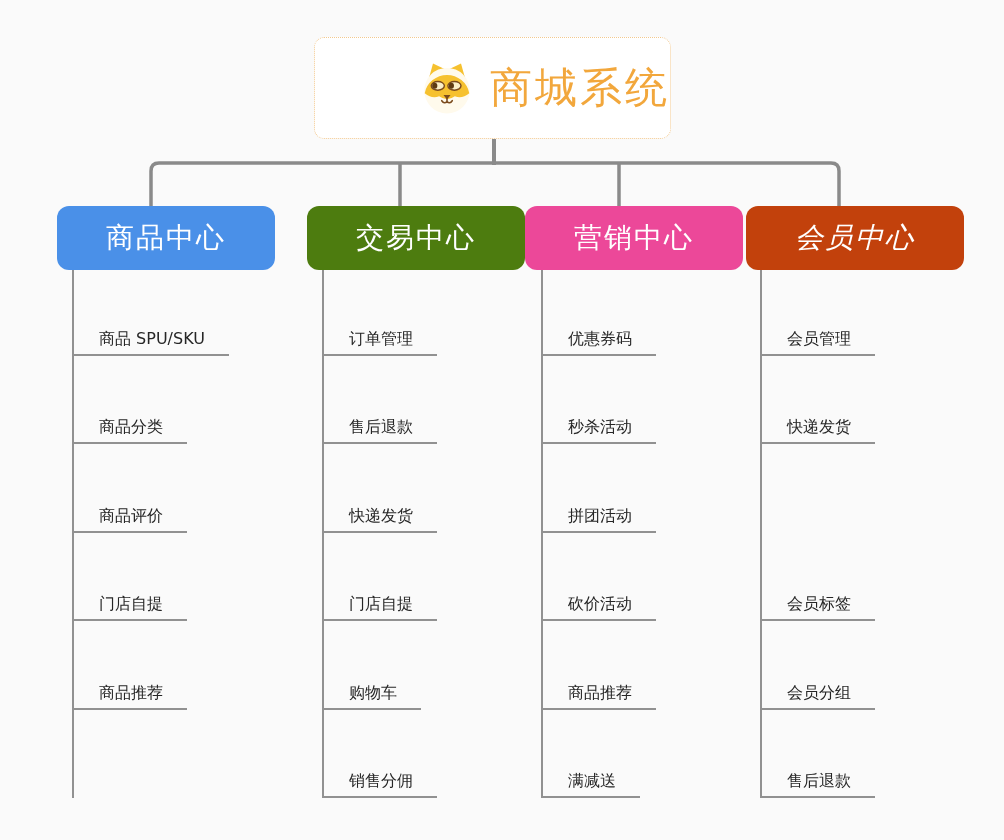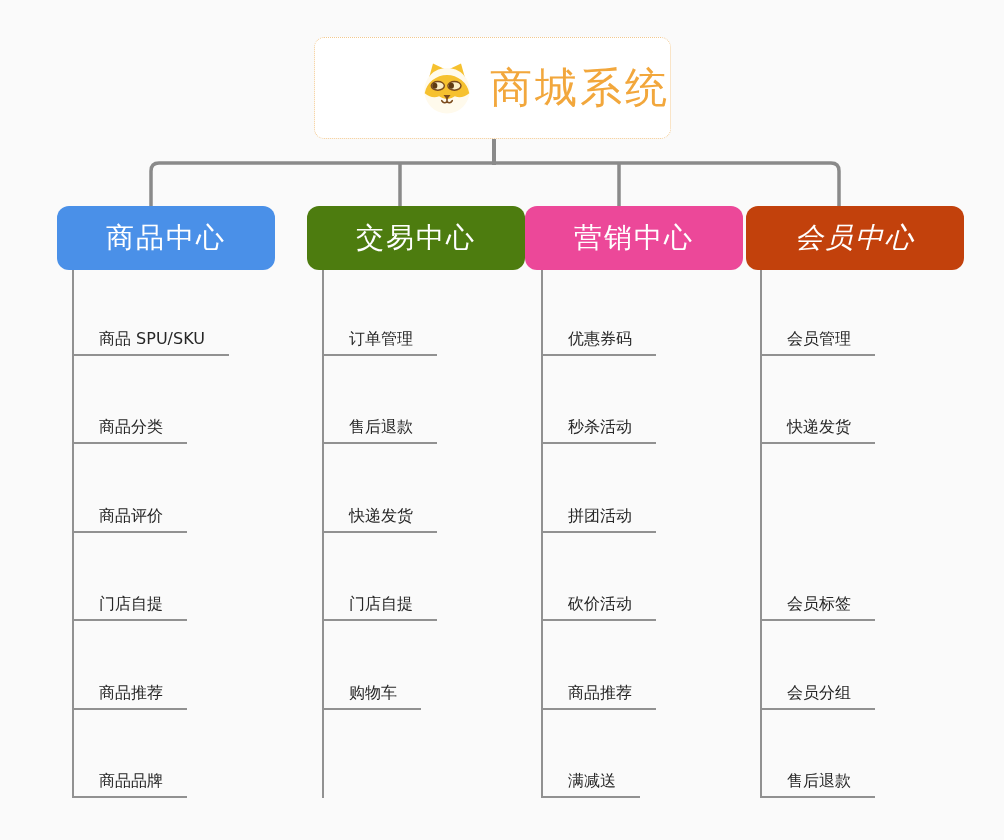--- a/index.html
+++ b/index.html
@@ -97,27 +97,27 @@
   <div class="vline" style="left:72px"></div>
   <div class="vline" style="left:322px"></div>
   <div class="vline" style="left:541px"></div>
   <div class="vline" style="left:760px"></div>
 
   <div class="item" style="left:72px;top:314px">商品 SPU/SKU</div>
   <div class="item" style="left:72px;top:402px">商品分类</div>
   <div class="item" style="left:72px;top:491px">商品评价</div>
   <div class="item" style="left:72px;top:579px">门店自提</div>
   <div class="item" style="left:72px;top:668px">商品推荐</div>
-  <div class="item" style="left:72px;top:756px">商品品牌</div>
 
   <div class="item" style="left:322px;top:314px">订单管理</div>
   <div class="item" style="left:322px;top:402px">售后退款</div>
   <div class="item" style="left:322px;top:491px">快递发货</div>
   <div class="item" style="left:322px;top:579px">门店自提</div>
   <div class="item" style="left:322px;top:668px">购物车</div>
+  <div class="item" style="left:322px;top:756px">销售分佣</div>
 
   <div class="item" style="left:541px;top:314px">优惠券码</div>
   <div class="item" style="left:541px;top:402px">秒杀活动</div>
   <div class="item" style="left:541px;top:491px">拼团活动</div>
   <div class="item" style="left:541px;top:579px">砍价活动</div>
   <div class="item" style="left:541px;top:668px">商品推荐</div>
   <div class="item" style="left:541px;top:756px">满减送</div>
 
   <div class="item" style="left:760px;top:314px">会员管理</div>
   <div class="item" style="left:760px;top:402px">快递发货</div>

